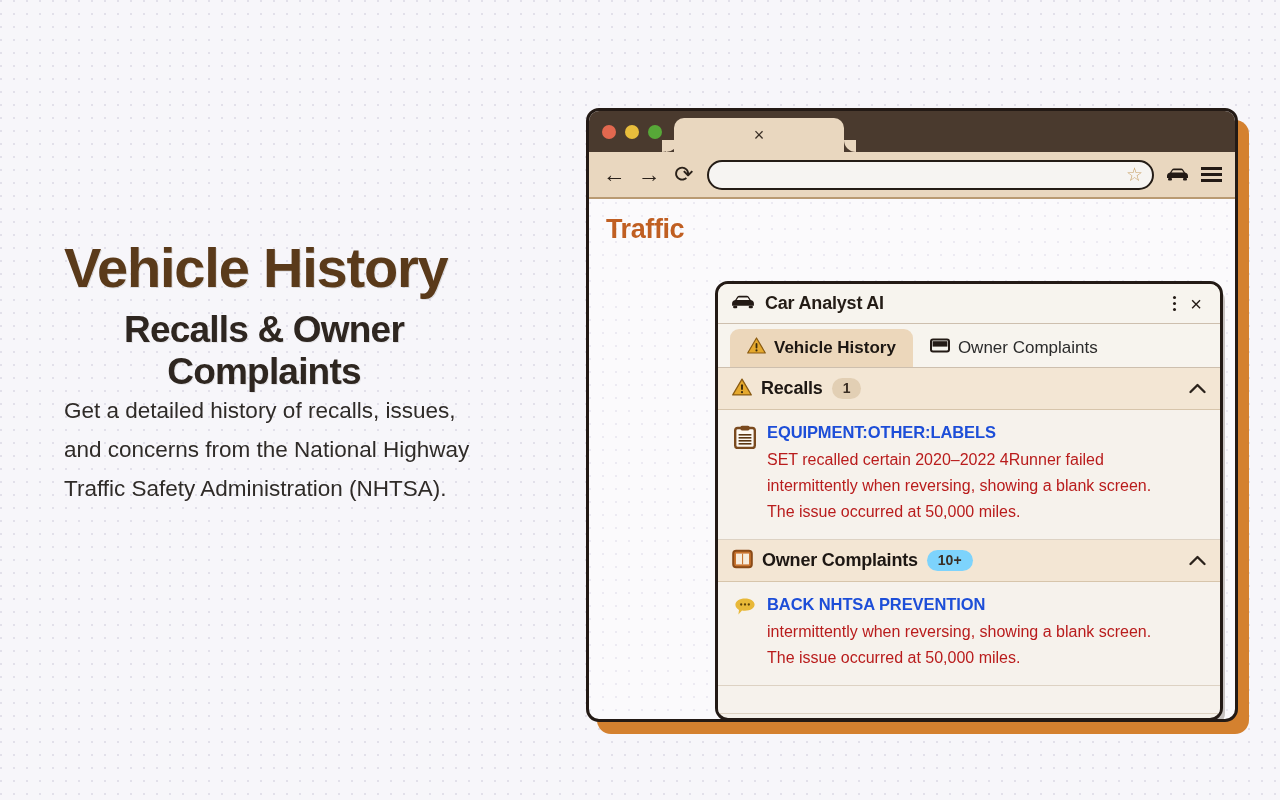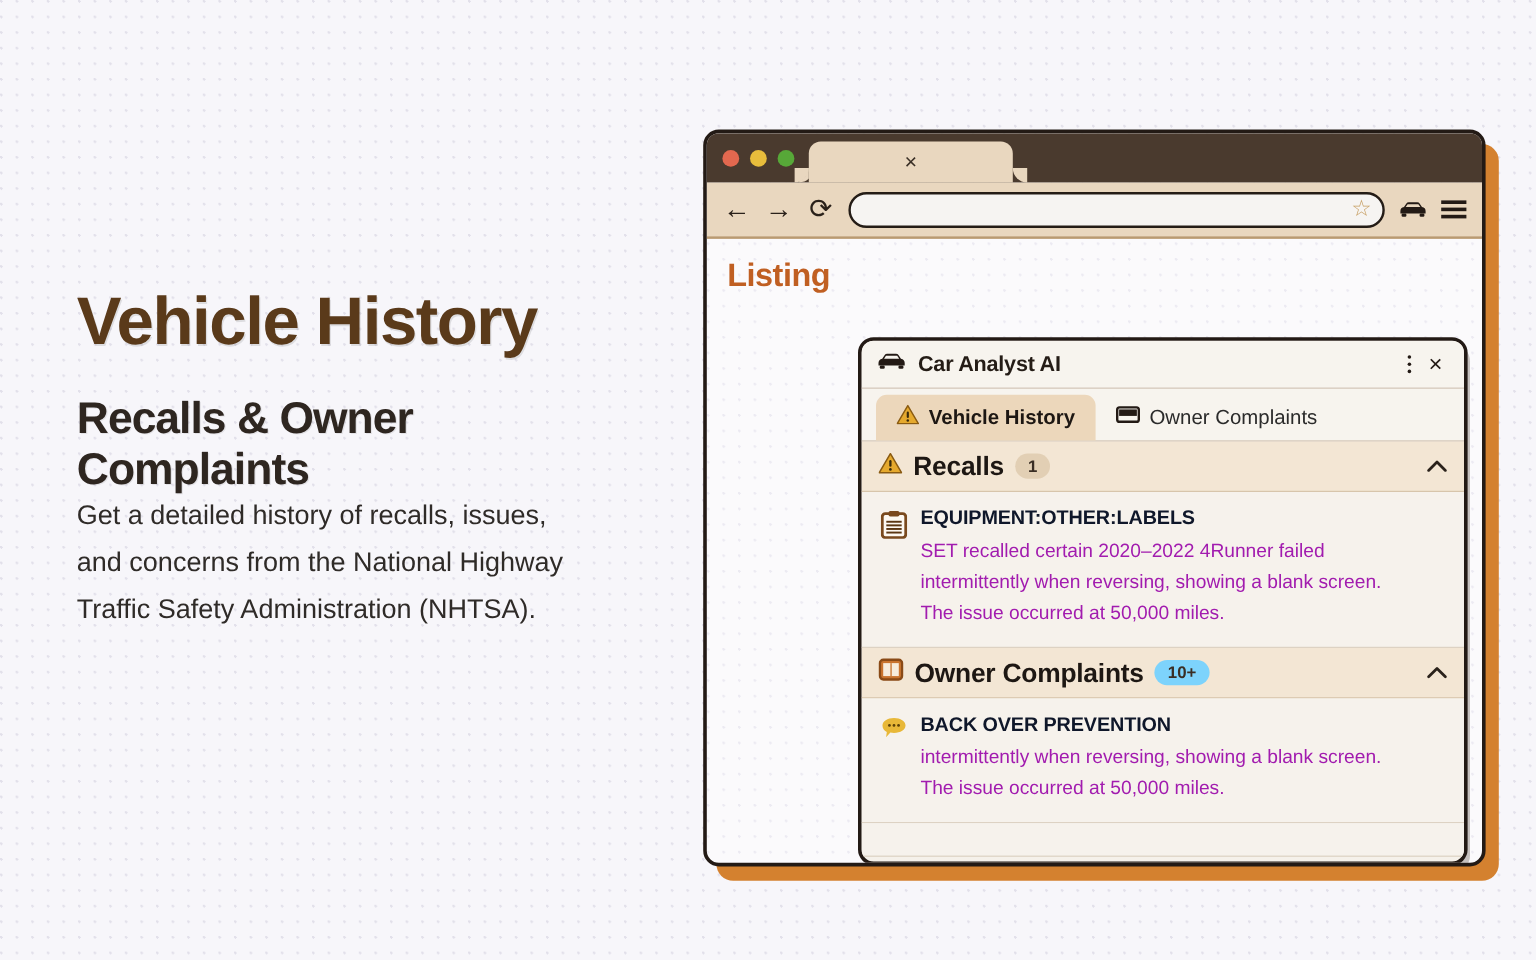--- a/index.html
+++ b/index.html
@@ -28,28 +28,29 @@
   }
   .hero-title {
     font-size: 56px;
     font-weight: 700;
     color: #5a3a1a;
     letter-spacing: -1.2px;
     line-height: 1.08;
     text-shadow: 1px 1px 0 rgba(0,0,0,0.10);
   }
   .hero-subtitle {
-    margin-top: 30px;
+    margin-top: 11px;
     font-size: 37px;
     font-weight: 700;
     color: #2e2620;
     letter-spacing: -0.8px;
     line-height: 1.12;
     max-width: 400px;
     text-shadow: 1px 1px 0 rgba(0,0,0,0.08);
+    text-align: center;
   }
   .hero-body {
     font-size: 22.5px;
     font-weight: 400;
     color: #2f2b28;
     line-height: 1.73;
     max-width: 420px;
   }
 
   
@@ -245,21 +246,21 @@
   .section-hdr {
     height: 42px;
     background: #f3e6d4;
     display: flex;
     align-items: center;
     padding: 0 14px;
     border-bottom: 1.5px solid #d7c5ab;
     gap: 9px;
   }
   .section-title {
-    font-size: 22px;
+    font-size: 18px;
     font-weight: 700;
     color: #1d1713;
     letter-spacing: -0.2px;
   }
   .badge {
     font-size: 14px;
     font-weight: 700;
     color: #3a2e24;
     background: #e2cfb4;
     border-radius: 11px;
@@ -276,27 +277,27 @@
     display: flex;
     gap: 11px;
     border-bottom: 1.5px solid #ddd2c3;
     background: #f6f2ec;
   }
   .entry-icon { flex-shrink: 0; margin-top: 2px; }
   .entry-body { flex: 1; min-width: 0; }
   .entry-title {
     font-size: 16.5px;
     font-weight: 700;
-    color: #0f172a;
+    color: #1d4ed8;
     letter-spacing: -0.1px;
     margin-bottom: 5px;
   }
   .entry-text {
     font-size: 16px;
-    color: #a21caf;
+    color: #b91c1c;
     line-height: 1.63;
     white-space: nowrap;
     overflow: hidden;
   }
   .entry-text span { display: block; }
 </style>
 </head>
 <body>
 
 <section class="hero">
@@ -335,21 +336,21 @@
       </svg>
     </span>
     <span class="hamburger">
         <i></i>
         <i></i>
         <i></i>
       </span>
   </div>
 
   <div class="page">
-    <div class="listing-label">Listing</div>
+    <div class="listing-label">Traffic</div>
 
     <div class="panel-shadow"></div>
     <div class="panel">
 
       <div class="panel-header">
         <span>
           <svg width="26" height="16" viewBox="0 0 25 15">
             <path d="M2 9 Q2 6 5 5.5 L7 2.5 Q7.6 1.5 9 1.5 L16 1.5 Q17.4 1.5 18 2.5 L20 5.5 Q23 6 23 9 L23 11 L2 11 Z" fill="#231a15"></path>
             <rect x="3" y="11" width="4" height="2.6" rx="1" fill="#231a15"></rect>
             <rect x="18" y="11" width="4" height="2.6" rx="1" fill="#231a15"></rect>
@@ -448,21 +449,21 @@
       <div class="entry">
         <span class="entry-icon">
           <svg width="22" height="20" viewBox="0 0 22 20">
             <path d="M11 1.4 C16.5 1.4 20.6 4.1 20.6 7.6 C20.6 11.1 16.5 13.8 11 13.8 C9.9 13.8 8.9 13.7 8 13.5 L4.4 17.4 L5 13 C2.6 11.8 1.4 9.9 1.4 7.6 C1.4 4.1 5.5 1.4 11 1.4 Z" fill="#e8b838"></path>
             <circle cx="7.2" cy="7.5" r="1.15" fill="#5d4208"></circle>
             <circle cx="11" cy="7.5" r="1.15" fill="#5d4208"></circle>
             <circle cx="14.8" cy="7.5" r="1.15" fill="#5d4208"></circle>
           </svg>
         </span>
         <div class="entry-body">
-          <div class="entry-title">BACK OVER PREVENTION</div>
+          <div class="entry-title">BACK NHTSA PREVENTION</div>
           <div class="entry-text">
             <span>intermittently when reversing, showing a blank screen.</span>
             <span>The issue occurred at 50,000 miles.</span>
           </div>
         </div>
       </div>
 
       <div class="entry">
         
         

